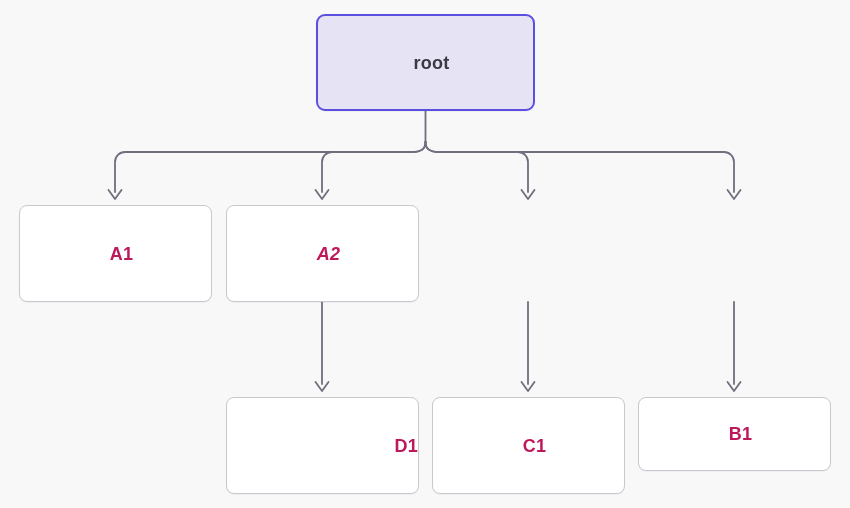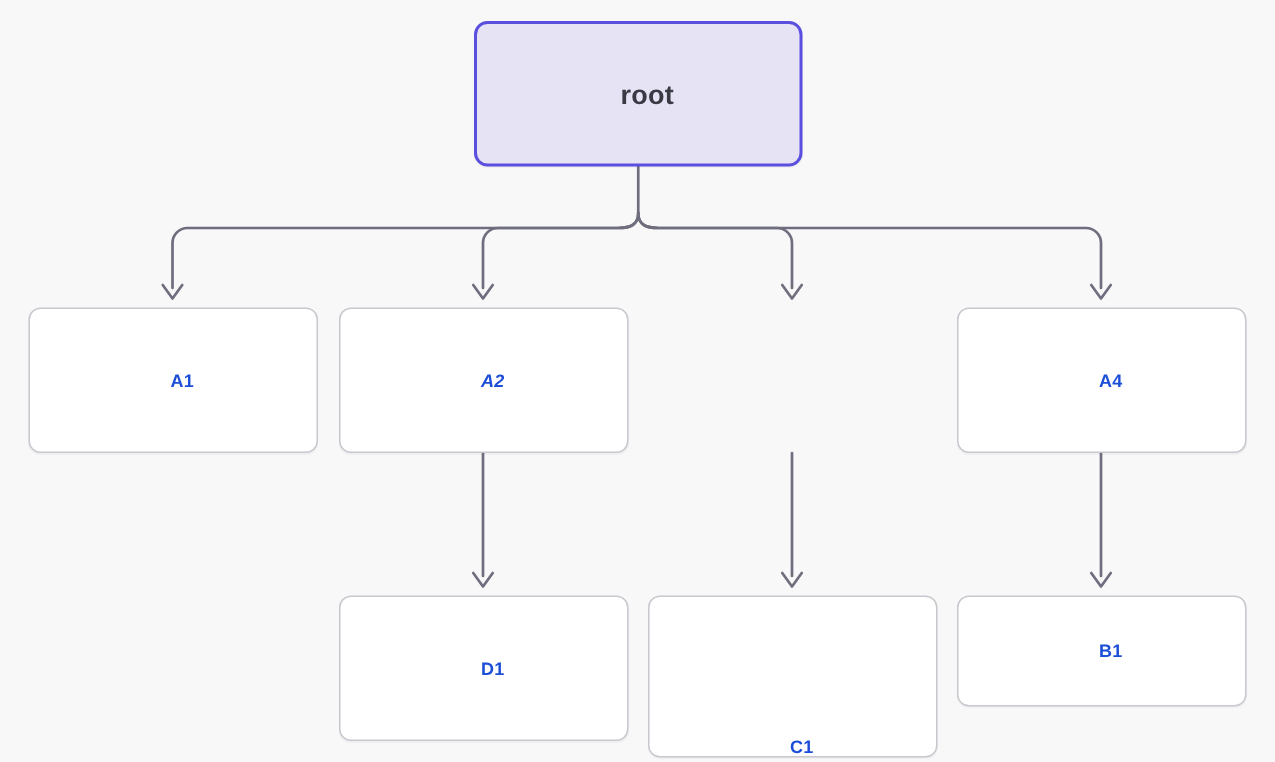--- a/index.html
+++ b/index.html
@@ -39,23 +39,23 @@
     border: 1.6px solid #c8c8ce;
     box-shadow: 0 1px 1px rgba(20, 20, 40, 0.04);
     padding-left: 12px;
   }
   .node.root-node {
     background: #e6e3f5;
     border: 2.2px solid #5b4fe0;
     border-radius: 9px;
   }
   .node-label {
-    font-size: 12px;
+    font-size: 18px;
     font-weight: bold;
-    color: #1d4ed8;
+    color: #be185d;
     letter-spacing: 0.2px;
     line-height: 1;
     user-select: none;
   }
   .root-node .node-label {
     font-size: 18px;
     color: #3a3a44;
   }
 </style>
 </head>
@@ -107,29 +107,26 @@
 
   <div class="node" style="left:19px; top:205px; width:193px; height:97px;">
     <span class="node-label">A1</span>
   </div>
 
   <div class="node" style="left:226px; top:205px; width:193px; height:97px;font-style:italic;">
     <span class="node-label">A2</span>
   </div>
 
 
-  <div class="node" style="left:638px; top:205px; width:193px; height:97px;">
-    <span class="node-label">A4</span>
-  </div>
 
-  <div class="node" style="left:226px; top:397px; width:193px; height:97px;">
+  <div class="node" style="left:226px; top:397px; width:193px; height:97px;justify-content:flex-end;">
     <span class="node-label">D1</span>
   </div>
 
-  <div class="node" style="left:432px; top:397px; width:193px; height:108px;align-items:flex-end;">
+  <div class="node" style="left:432px; top:397px; width:193px; height:97px;">
     <span class="node-label">C1</span>
   </div>
 
   <div class="node" style="left:638px; top:397px; width:193px; height:74px;">
     <span class="node-label">B1</span>
   </div>
 
 </div>
 
 </body></html>

